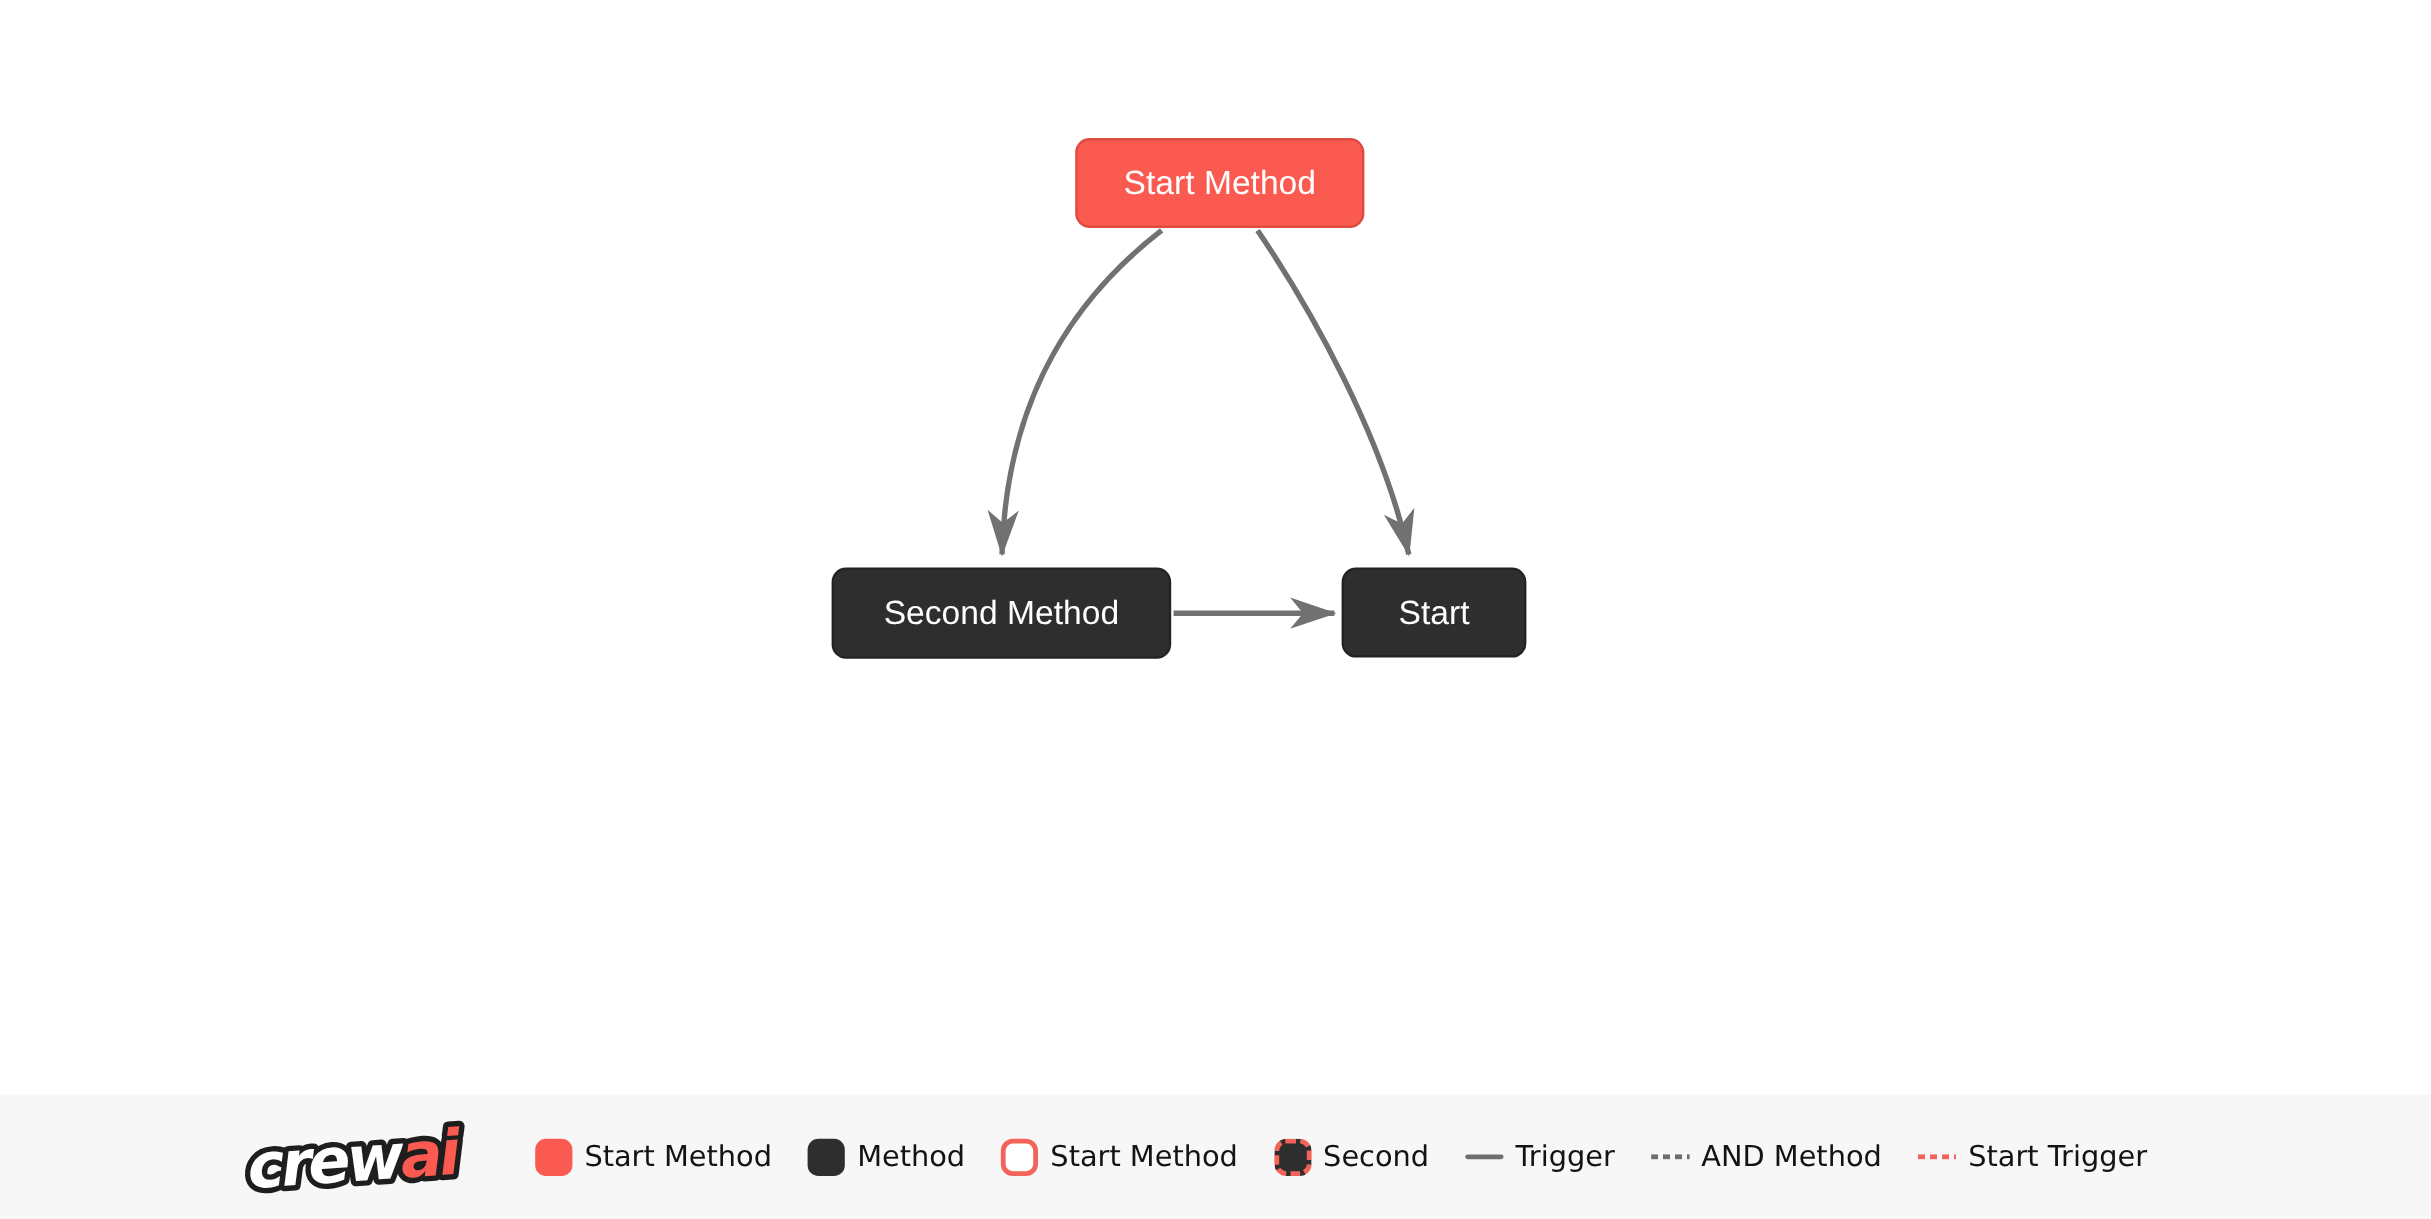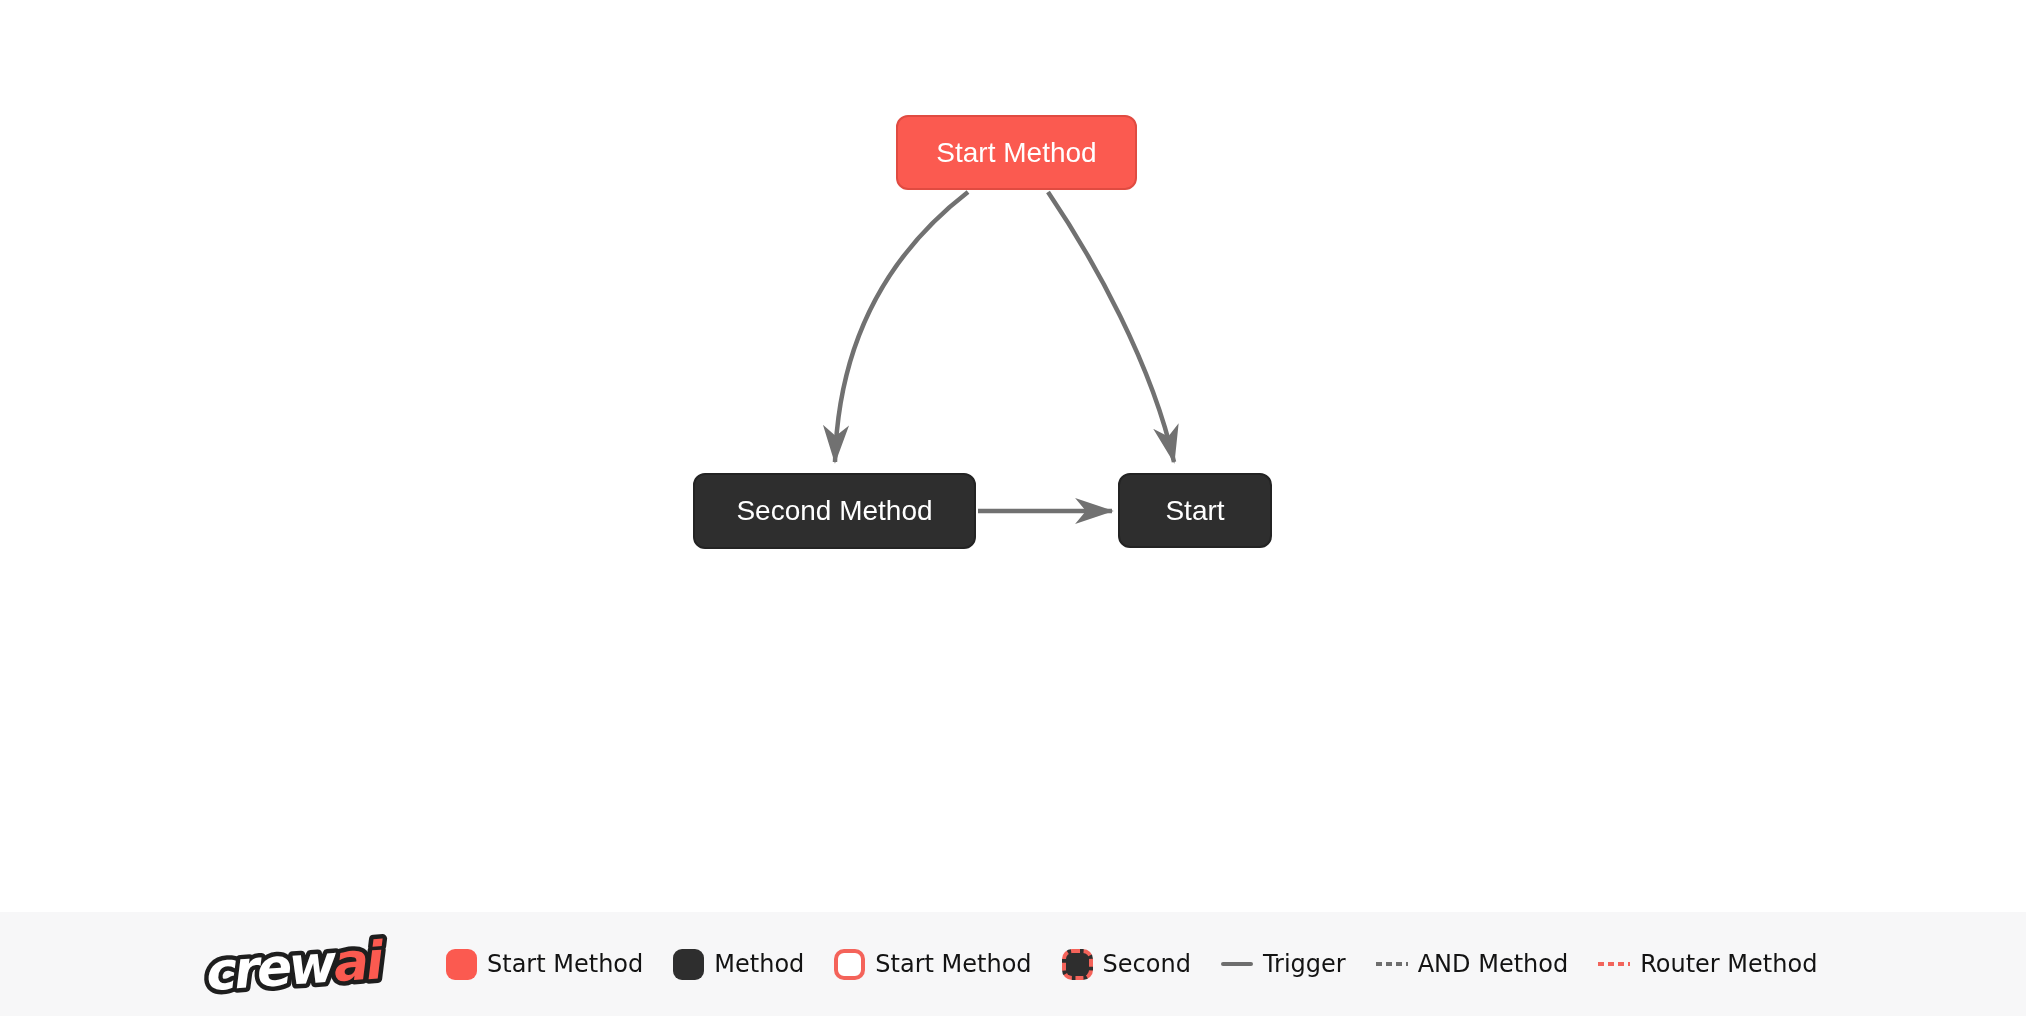--- a/index.html
+++ b/index.html
@@ -146,19 +146,19 @@
         <span>Trigger</span>
       </div>
 
       <div class="legend-item">
         <span class="line-swatch line-and-trigger"></span>
         <span>AND Method</span>
       </div>
 
       <div class="legend-item">
         <span class="line-swatch line-router-trigger"></span>
-        <span>Router Method</span>
+        <span>Start Trigger</span>
       </div>
 
     </div>
   </div>
 
 </div>
 
 </body></html>

